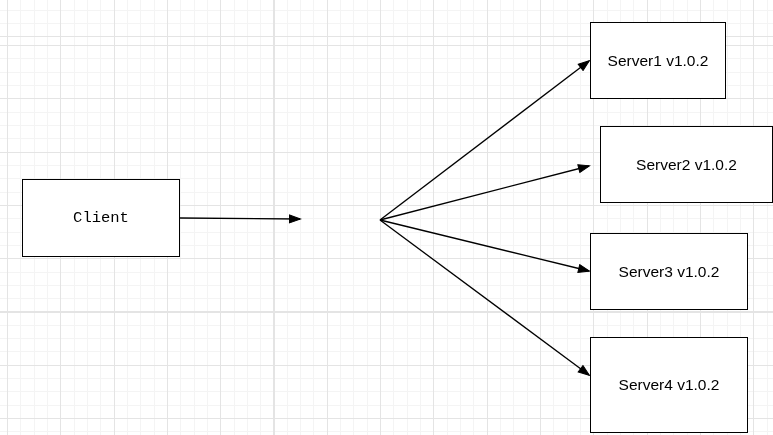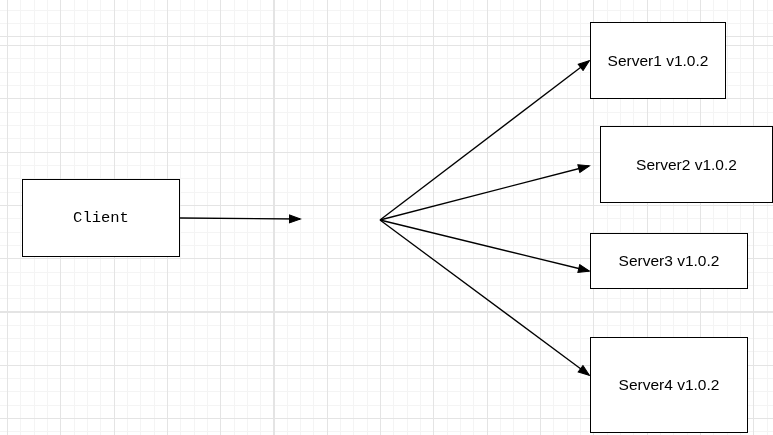--- a/index.html
+++ b/index.html
@@ -32,21 +32,21 @@
     font-size: 15.5px; color: #000000;
     text-align: center;
     white-space: nowrap;
     cursor: default;
   }
   .node.ellipse { border-radius: 50%; }
   .node-client   { left: 22px;  top: 179px; width: 158px; height: 78px; font-family: Liberation Mono, monospace; }
   .node-lb       { left: 301px; top: 165px; width: 158px; height: 110px; }
   .node-server1  { left: 590px; top: 22px;  width: 136px; height: 77px; }
   .node-server2  { left: 590px; top: 126px; width: 173px; height: 77px; margin-left: 10px; }
-  .node-server3  { left: 590px; top: 233px; width: 158px; height: 56px; text-align: right; }
+  .node-server3  { left: 590px; top: 233px; width: 158px; height: 77px; text-align: right; }
   .node-server4  { left: 590px; top: 337px; width: 158px; height: 96px; }
   .edge { stroke: #000000; stroke-width: 1.3px; }
 </style>
 </head>
 <body>
 
 <div class="canvas">
 
   <svg class="edge-layer" viewBox="0 0 773 435" xmlns="http://www.w3.org/2000/svg">
     <defs>

